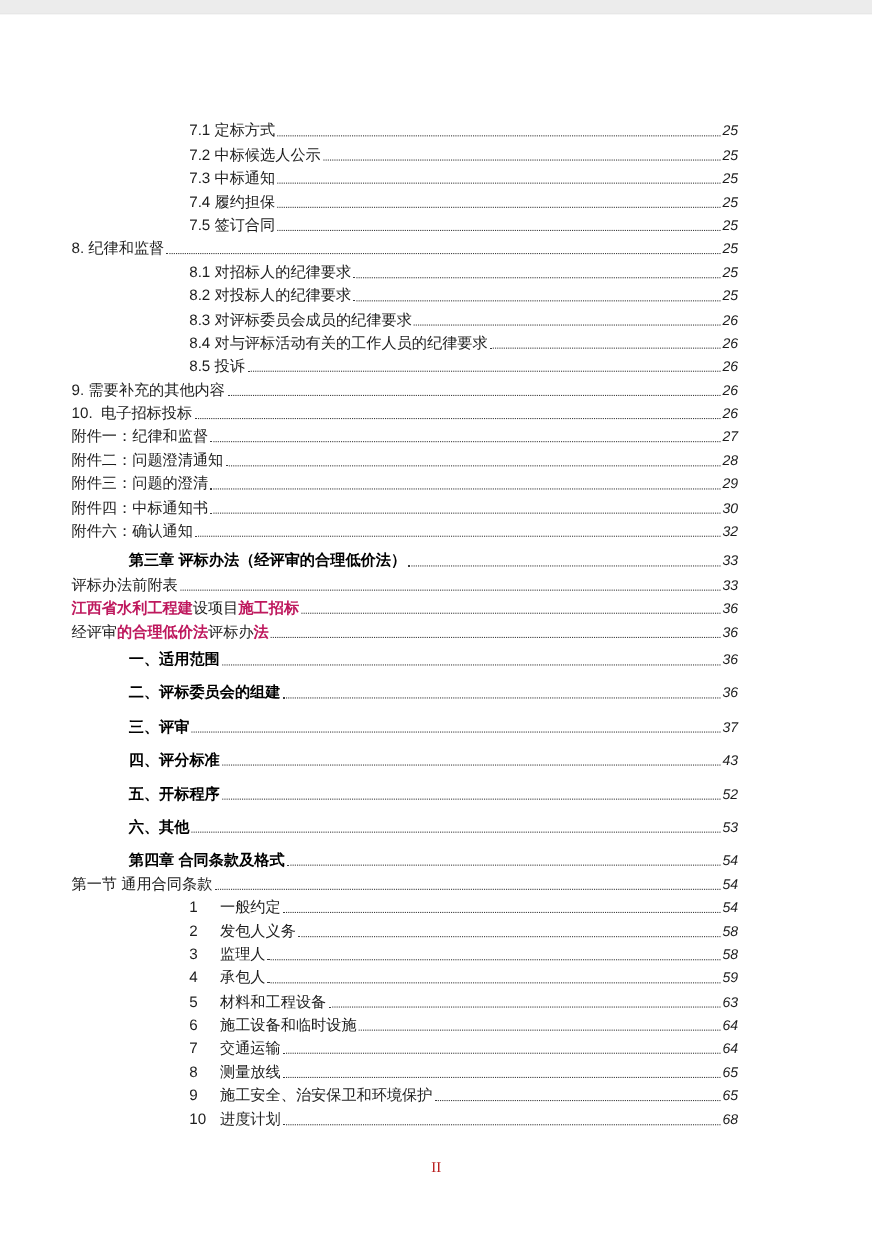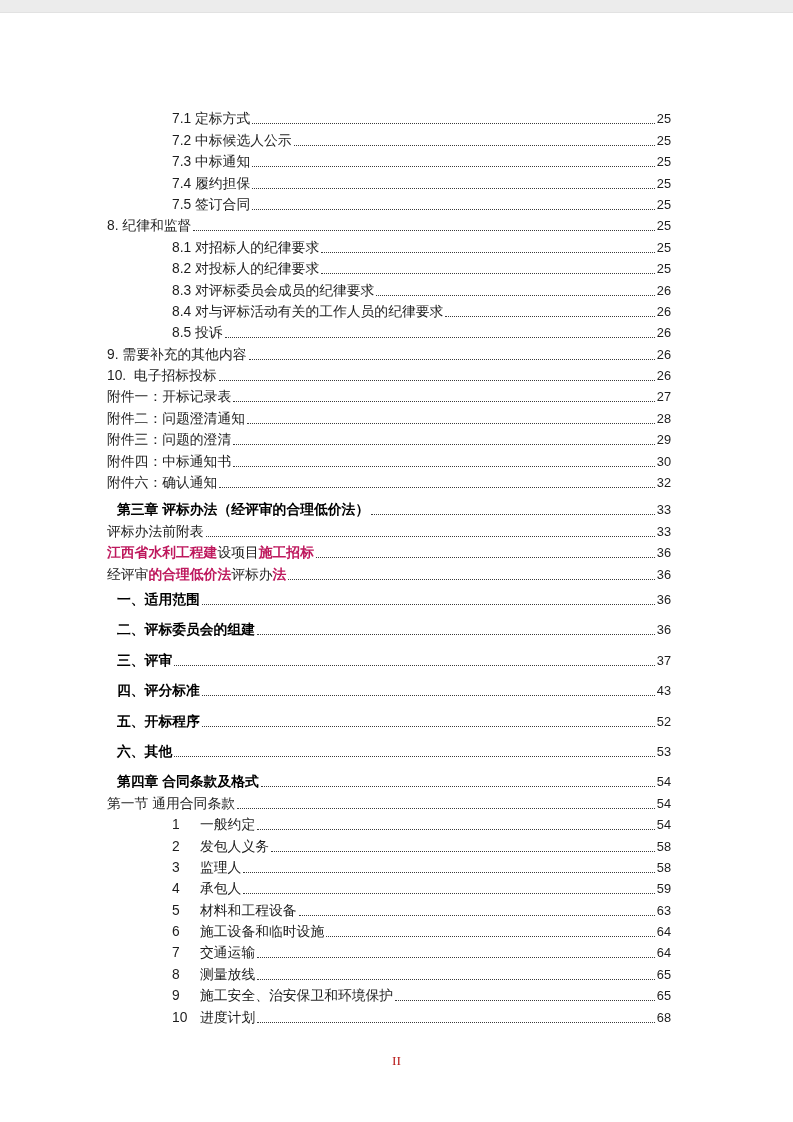--- a/index.html
+++ b/index.html
@@ -4,28 +4,28 @@
 <style>
   html,body{margin:0;padding:0;background:#ececec;}
   .page{
     width:793px;height:1122px;background:#ffffff;position:relative;
     font-family:"Liberation Sans",sans-serif;color:#1d1d1d;overflow:hidden;
     border-top:1px solid #e2e2e2;box-sizing:border-box;margin-top:12px;
   }
   .toc{position:absolute;top:94px;left:0;right:0;padding-right:122px;}
   .row{display:flex;align-items:flex-end;height:21.4px;font-size:13.8px;}
   .lvl0{padding-left:117px;}
-  .lvl1{padding-left:107px;}
+  .lvl1{padding-left:65px;}
   .lvl2{padding-left:172px;}
   .t{white-space:pre;line-height:19px;}
   .num{display:inline-block;width:28px;line-height:19px;flex:0 0 auto;}
   .bold .t,.bold .num{font-weight:700;color:#000;}
   .b{font-weight:700;color:#be185d;}
   .leader{flex:1 1 auto;border-bottom:1.6px dotted #3a3a3a;margin:0 2px 4px 2px;min-width:8px;}
-  .pg{font-size:12.8px;line-height:19px;flex:0 0 auto;}
+  .pg{font-size:12.8px;line-height:19px;flex:0 0 auto;font-style:italic;}
   .footer{
     position:absolute;top:1040px;left:0;width:100%;text-align:center;
     font-family:"Liberation Serif",serif;font-size:13.5px;color:#b91c1c;
   }
 </style>
 </head>
 <body>
 
 <div class="page">
   <div class="toc">
@@ -88,21 +88,21 @@
         <span class="t">9. 需要补充的其他内容</span>
         <span class="leader"></span>
         <span class="pg">26</span>
       </div>
       <div class="row lvl1">
         <span class="t">10.  电子招标投标</span>
         <span class="leader"></span>
         <span class="pg">26</span>
       </div>
       <div class="row lvl1">
-        <span class="t">附件一：开标记录表</span>
+        <span class="t">附件一：纪律和监督</span>
         <span class="leader"></span>
         <span class="pg">27</span>
       </div>
       <div class="row lvl1">
         <span class="t">附件二：问题澄清通知</span>
         <span class="leader"></span>
         <span class="pg">28</span>
       </div>
       <div class="row lvl1">
         <span class="t">附件三：问题的澄清</span>

